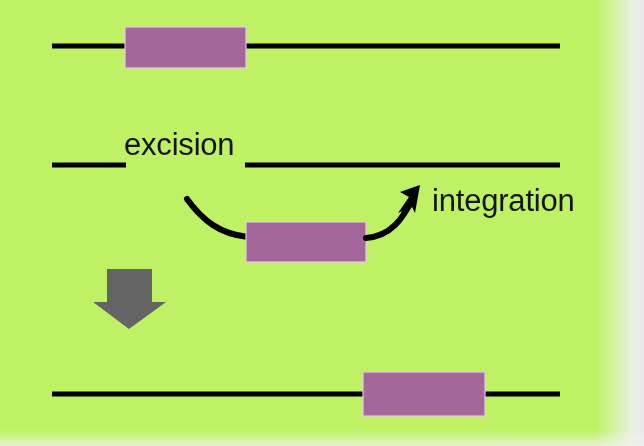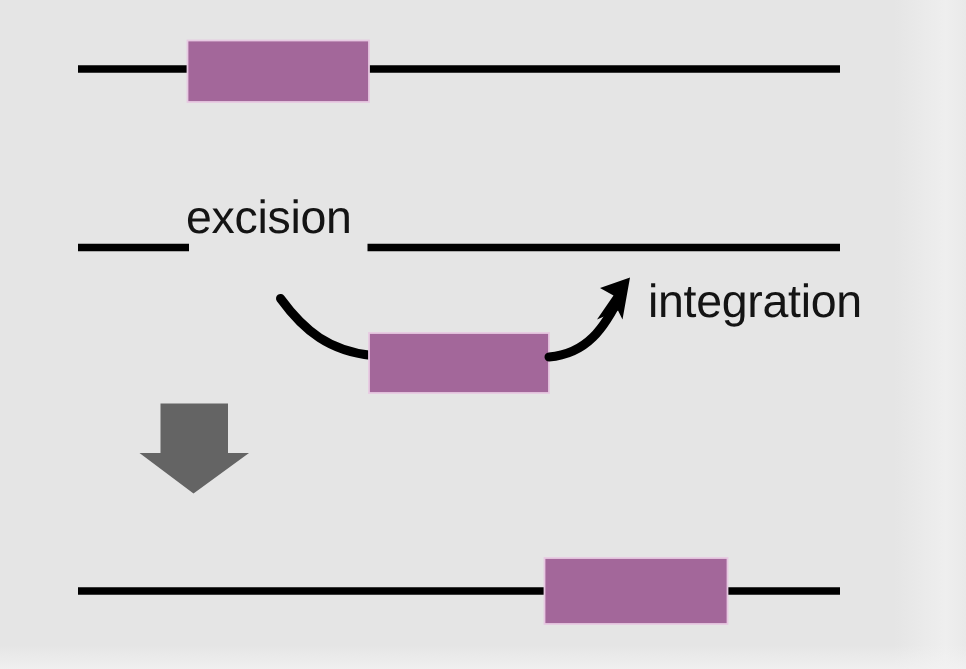--- a/index.html
+++ b/index.html
@@ -10,21 +10,21 @@
   body {
     width: 644px;
     height: 446px;
     overflow: hidden;
     font-family: "Liberation Sans", sans-serif;
   }
   #diagram-root {
     position: relative;
     width: 644px;
     height: 446px;
-    background: #e5e5e5;
+    background: #bef264;
   }
   #edge-fade-right {
     position: absolute;
     top: 0;
     right: 0;
     width: 48px;
     height: 446px;
     background: linear-gradient(to right, rgba(255,255,255,0) 0%, rgba(240,240,240,0.85) 72%, rgba(233,233,233,1) 100%);
     pointer-events: none;
   }

